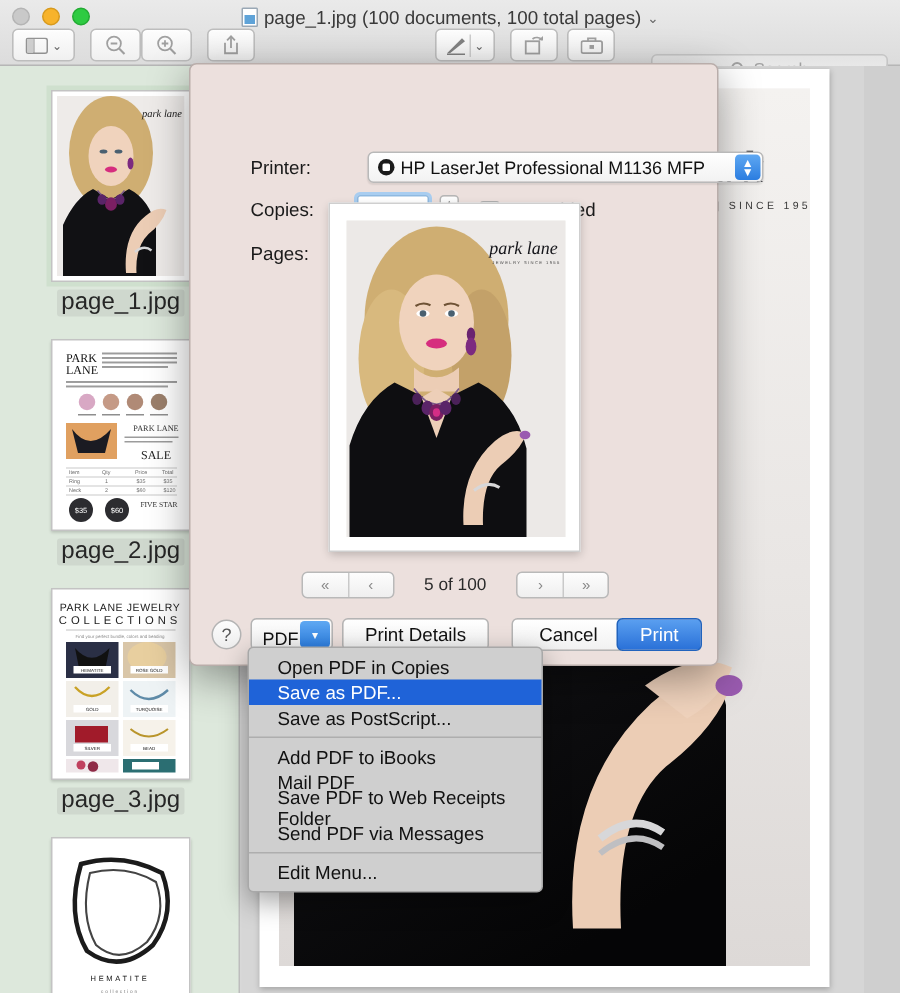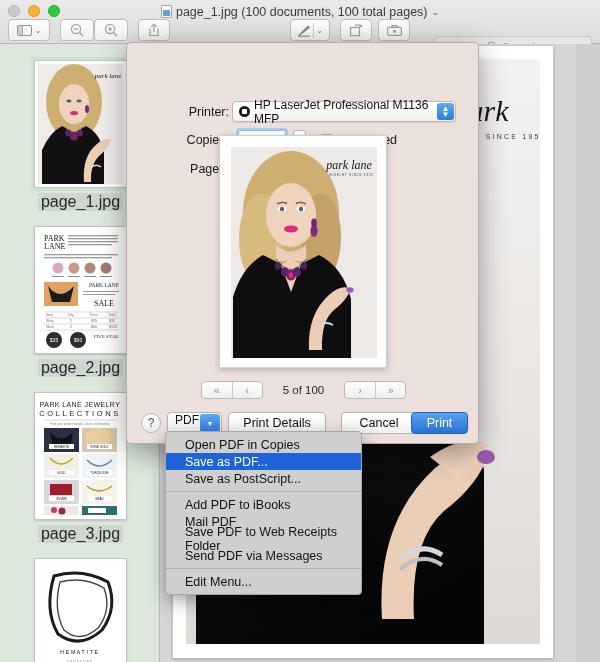--- a/index.html
+++ b/index.html
@@ -123,21 +123,21 @@
 
   
   .print-dialog {
     position: absolute; left: 126px; top: 42px; width: 353px; height: 402px;
     background: #ece0dd;
     border: 1px solid #b9adaa;
     border-radius: 5px;
     box-shadow: 0 8px 28px rgba(0,0,0,.38);
   }
   .row { position: absolute; display: flex; align-items: center; }
-  .row .lbl { font-size: 12.5px; color: #1a1a1a; text-align: right; }
+  .row .lbl { font-size: 12.5px; color: #1a1a1a; text-align: left; }
 
   .popup {
     height: 21px; background: linear-gradient(to bottom,#ffffff,#f2f2f2);
     border: 1px solid #b9b9b9; border-radius: 4px;
     display: flex; align-items: center; position: relative;
     font-size: 12px; color: #111; padding-left: 6px;
     box-shadow: 0 1px 1px rgba(0,0,0,.08);
   }
   .popup .arrows {
     position: absolute; right: 1px; top: 1px; bottom: 1px; width: 17px;
@@ -208,21 +208,21 @@
     border-radius: 50%; border: 1px solid #b4b4b4;
     background: linear-gradient(to bottom,#fdfdfd,#eeeeee);
     font-size: 12px; color: #555;
     display: flex; align-items: center; justify-content: center;
   }
   .pdf-btn {
     position: absolute; left: 40px; top: 369px; width: 55px; height: 22px;
     background: linear-gradient(to bottom,#fdfdfd,#f0f0f0);
     border: 1px solid #b4b4b4; border-radius: 4px;
     font-size: 12px; color: #111;
-    display: flex; align-items: flex-start; padding-left: 7px;
+    display: flex; align-items: flex-end; padding-left: 7px;
   }
   .pdf-btn .arrows2 {
     position: absolute; right: 1px; top: 1px; bottom: 1px; width: 20px;
     background: linear-gradient(to bottom,#5fa8f2,#2b7de0);
     border-radius: 3px; color: #fff; font-size: 8px;
     display: flex; align-items: center; justify-content: center;
   }
   .btn {
     position: absolute; top: 369px; height: 22px;
     border: 1px solid #b4b4b4; border-radius: 4px;
@@ -583,21 +583,21 @@
         </svg>
       </div>
 
     </div>
   </div>
 
   <div class="print-dialog">
 
     <div class="row" style="left:40px; top:58px;">
       <span class="lbl" style="width:62px">Printer:</span>
-      <div class="popup" style="width:224px; margin-left:3px;">
+      <div class="popup" style="width:264px; margin-left:16px;">
         <span class="printer-glyph"></span>
         <span>HP LaserJet Professional M1136 MFP</span>
         <span class="arrows">
             <span>▲</span>
             <span>▼</span>
           </span>
       </div>
     </div>
 
     <div class="row" style="left:40px; top:87px;">

